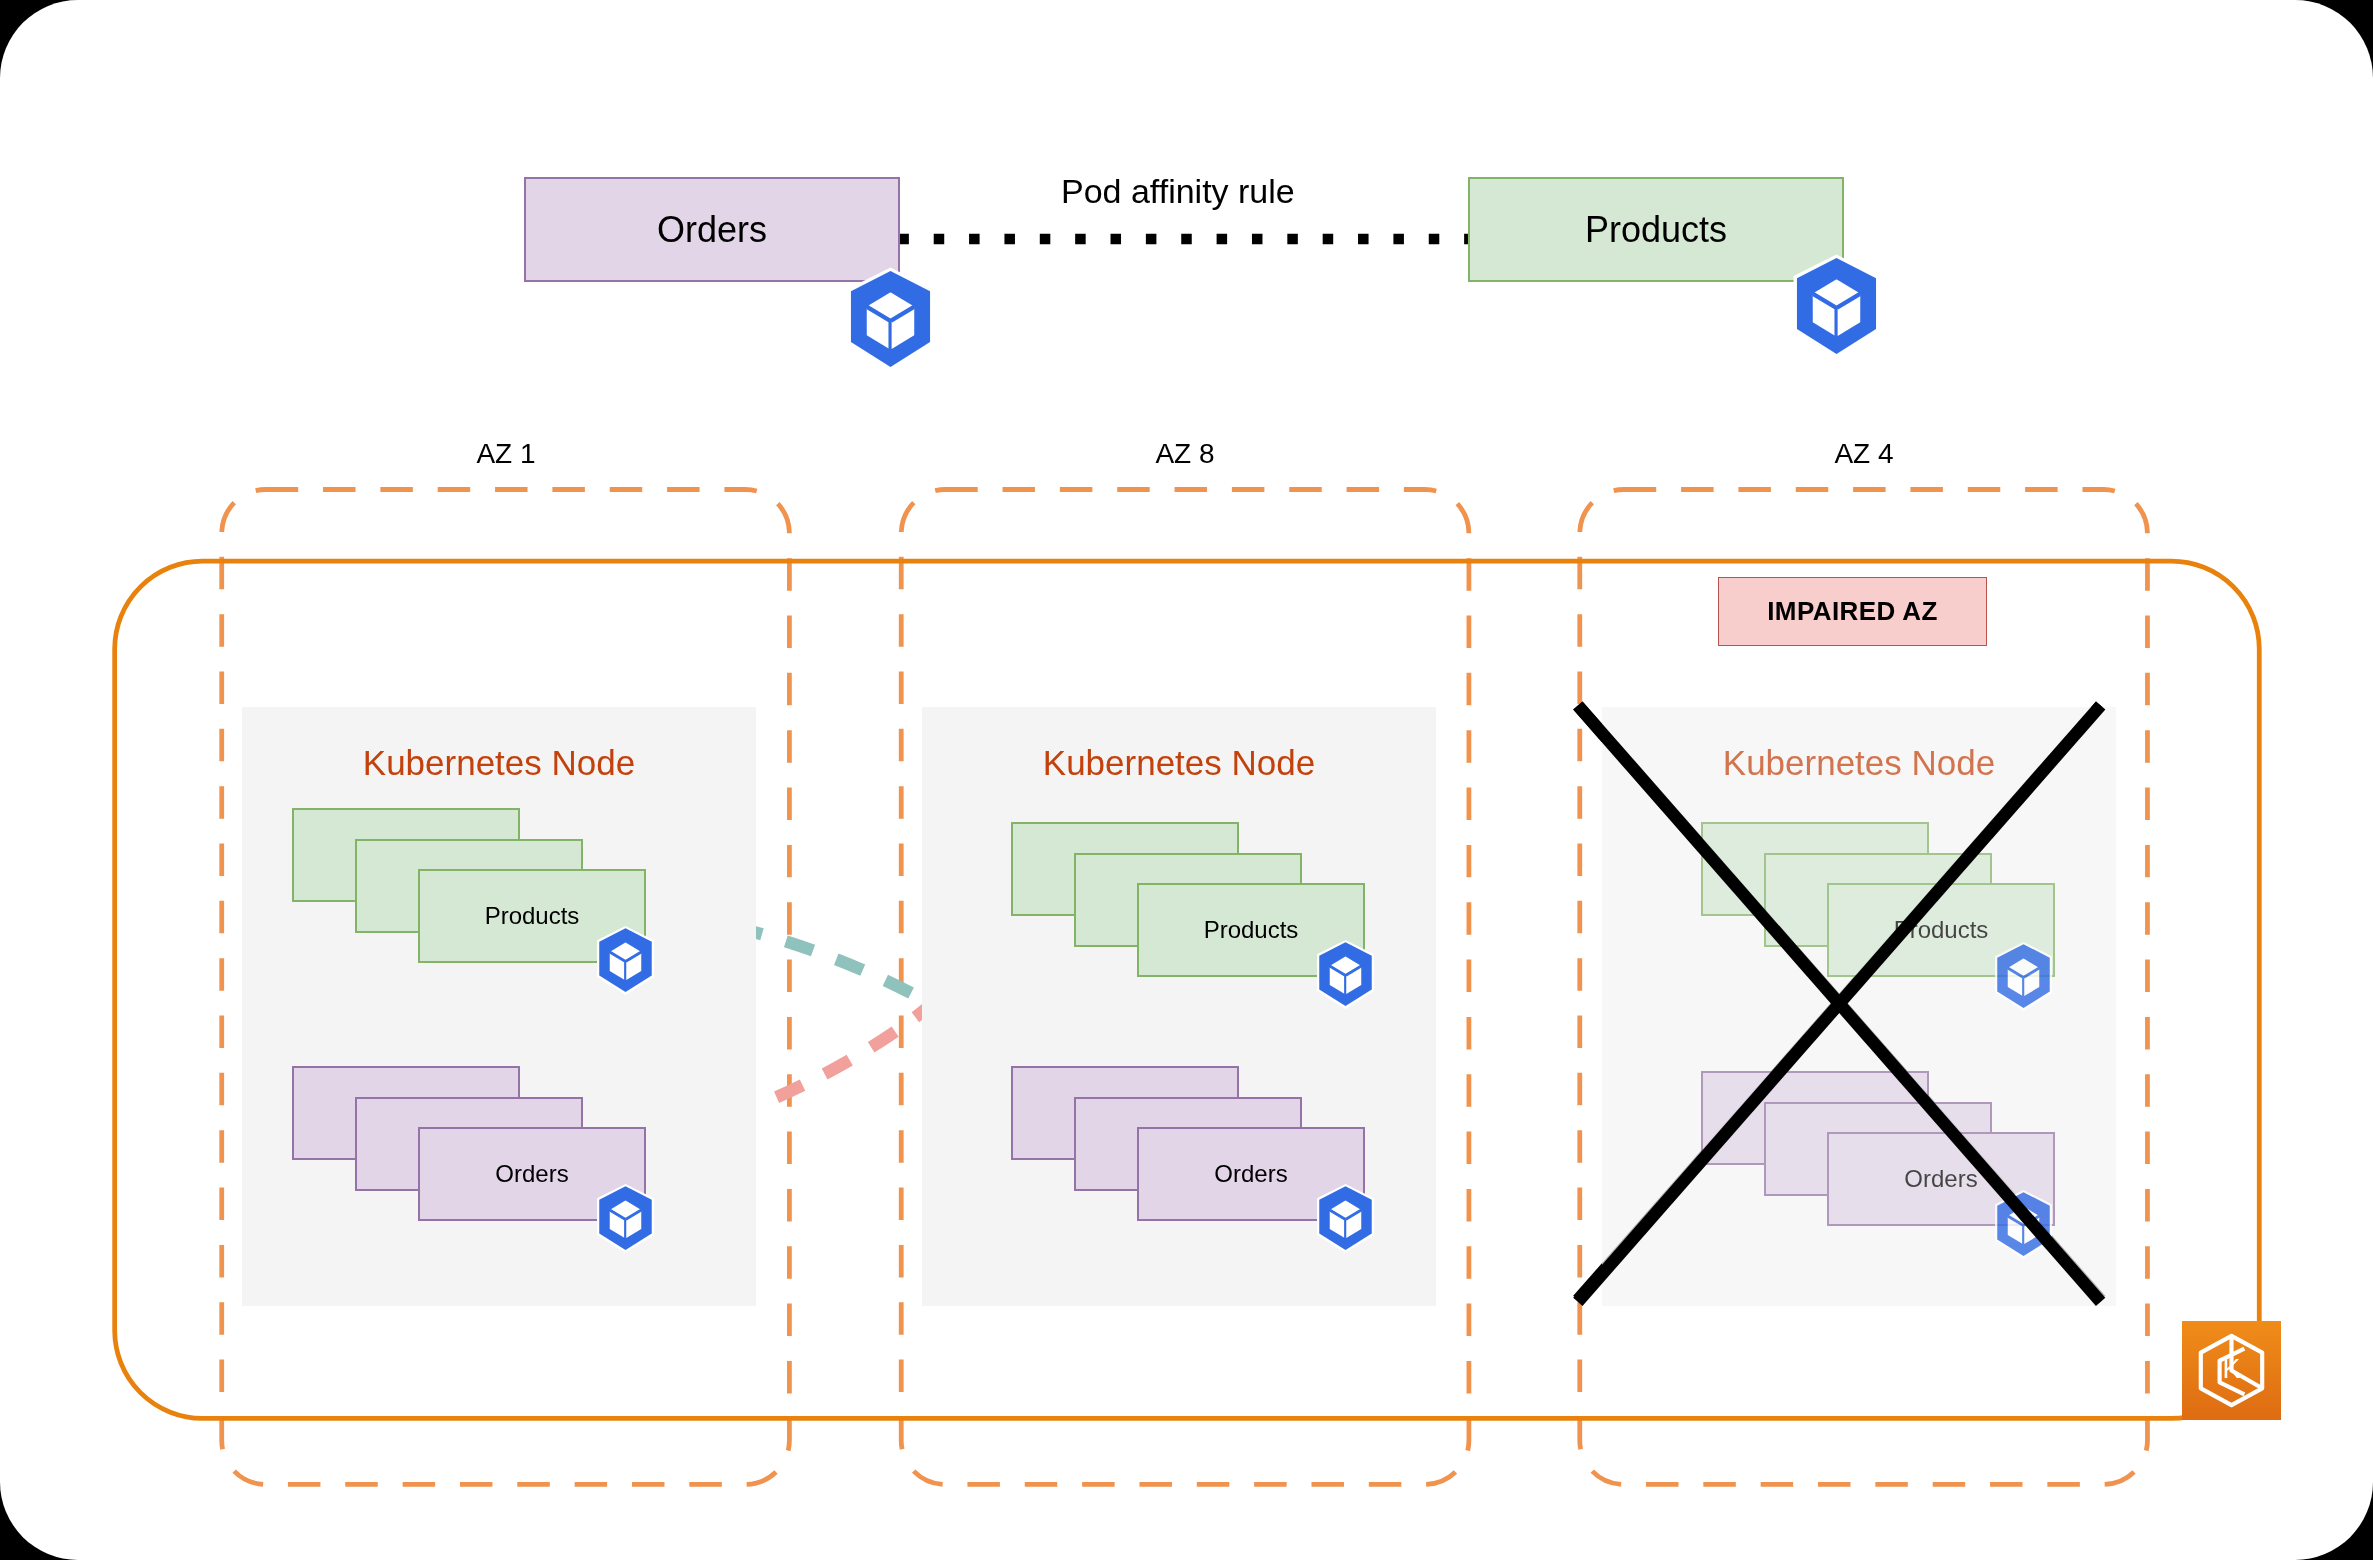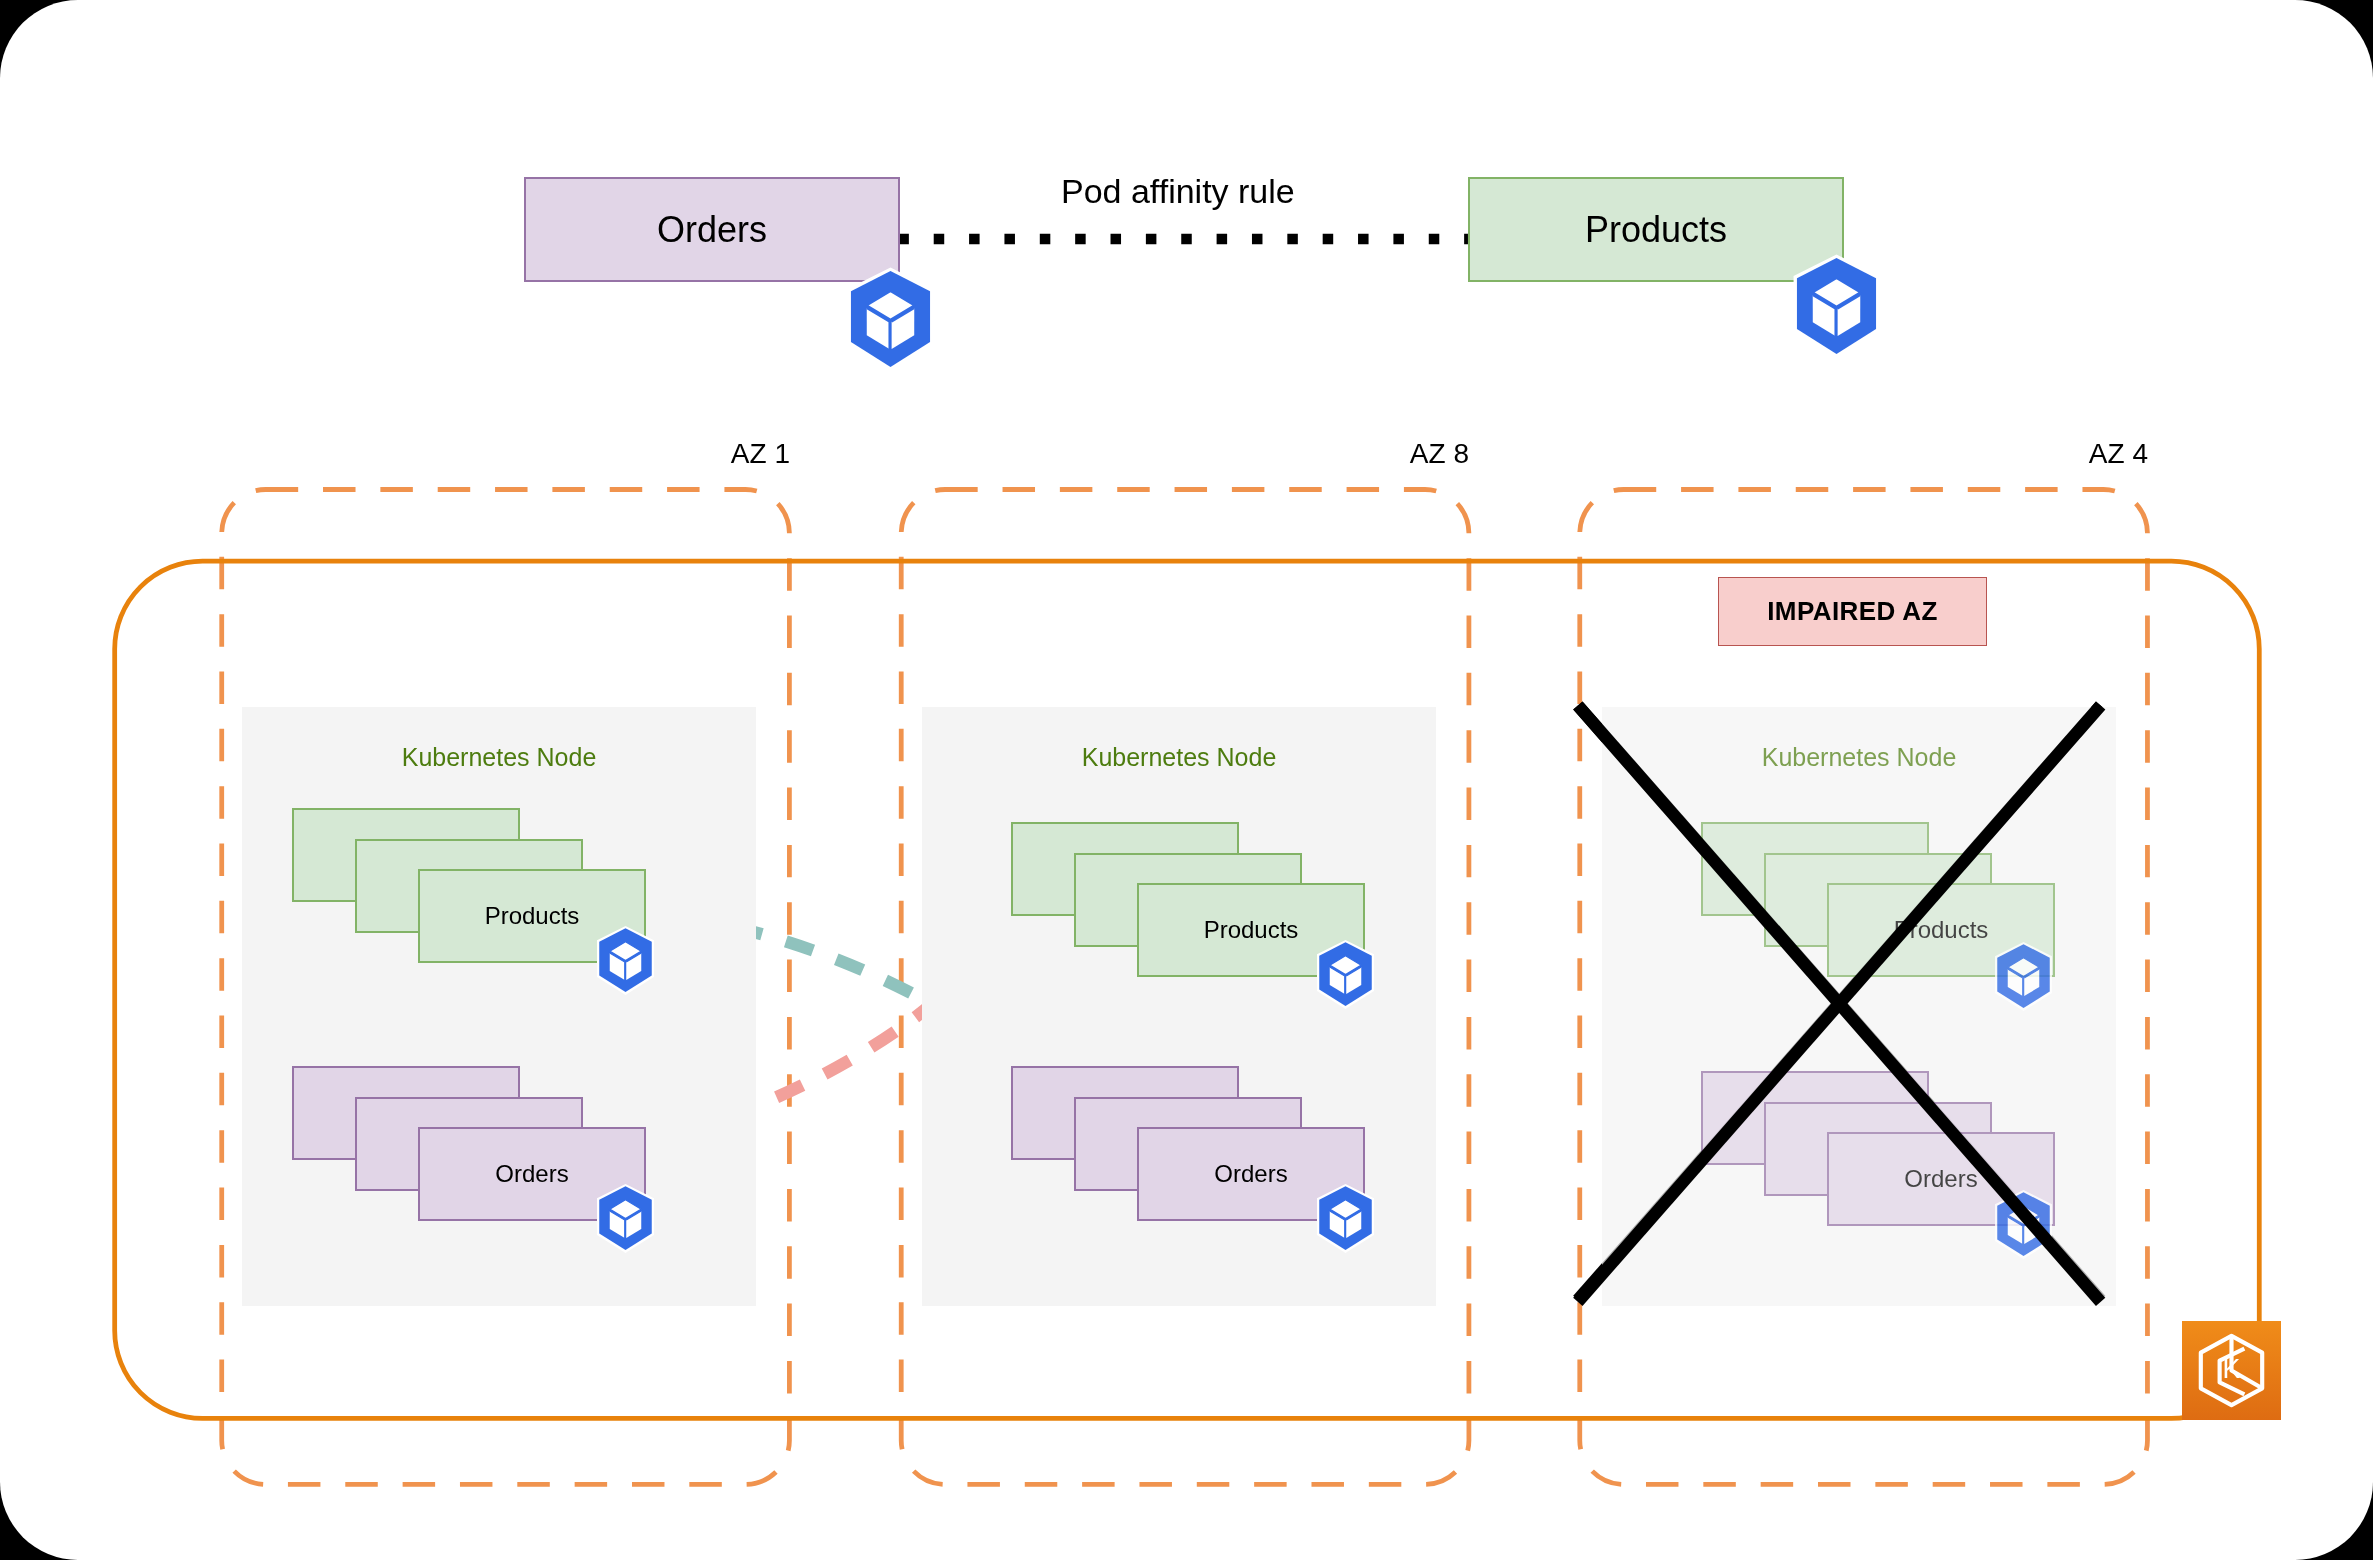--- a/index.html
+++ b/index.html
@@ -10,25 +10,25 @@
 
   
   .svc{position:absolute;box-sizing:border-box;display:flex;align-items:center;
        justify-content:center;font-size:36px;color:#000;}
   .svc.orders  {background:#e1d5e7;border:2.9px solid #9673a6;}
   .svc.products{background:#d5e8d4;border:2.9px solid #82b366;}
   .affinity-label{position:absolute;font-size:34px;color:#000;
                   white-space:nowrap;}
 
   
-  .az-label{position:absolute;font-size:28px;color:#000;text-align:right;white-space:nowrap;}
+  .az-label{position:absolute;font-size:28px;color:#000;text-align:center;white-space:nowrap;}
 
   
   .node{position:absolute;background:#f4f4f4;box-sizing:border-box;}
-  .node-title{position:absolute;width:100%;text-align:center;font-size:25px;color:#4d7c0f;}
+  .node-title{position:absolute;width:100%;text-align:center;font-size:35px;color:#c2410c;}
   .node.impaired{opacity:.72;}
 
   
   .stack{position:absolute;}
   .pod{position:absolute;box-sizing:border-box;width:228px;height:94px;}
   .pod.green {background:#d5e8d4;border:2.9px solid #82b366;}
   .pod.purple{background:#e1d5e7;border:2.9px solid #9673a6;}
   .pod-label{position:absolute;width:228px;height:94px;display:flex;align-items:center;
              justify-content:center;font-size:24px;color:#000;}
 

